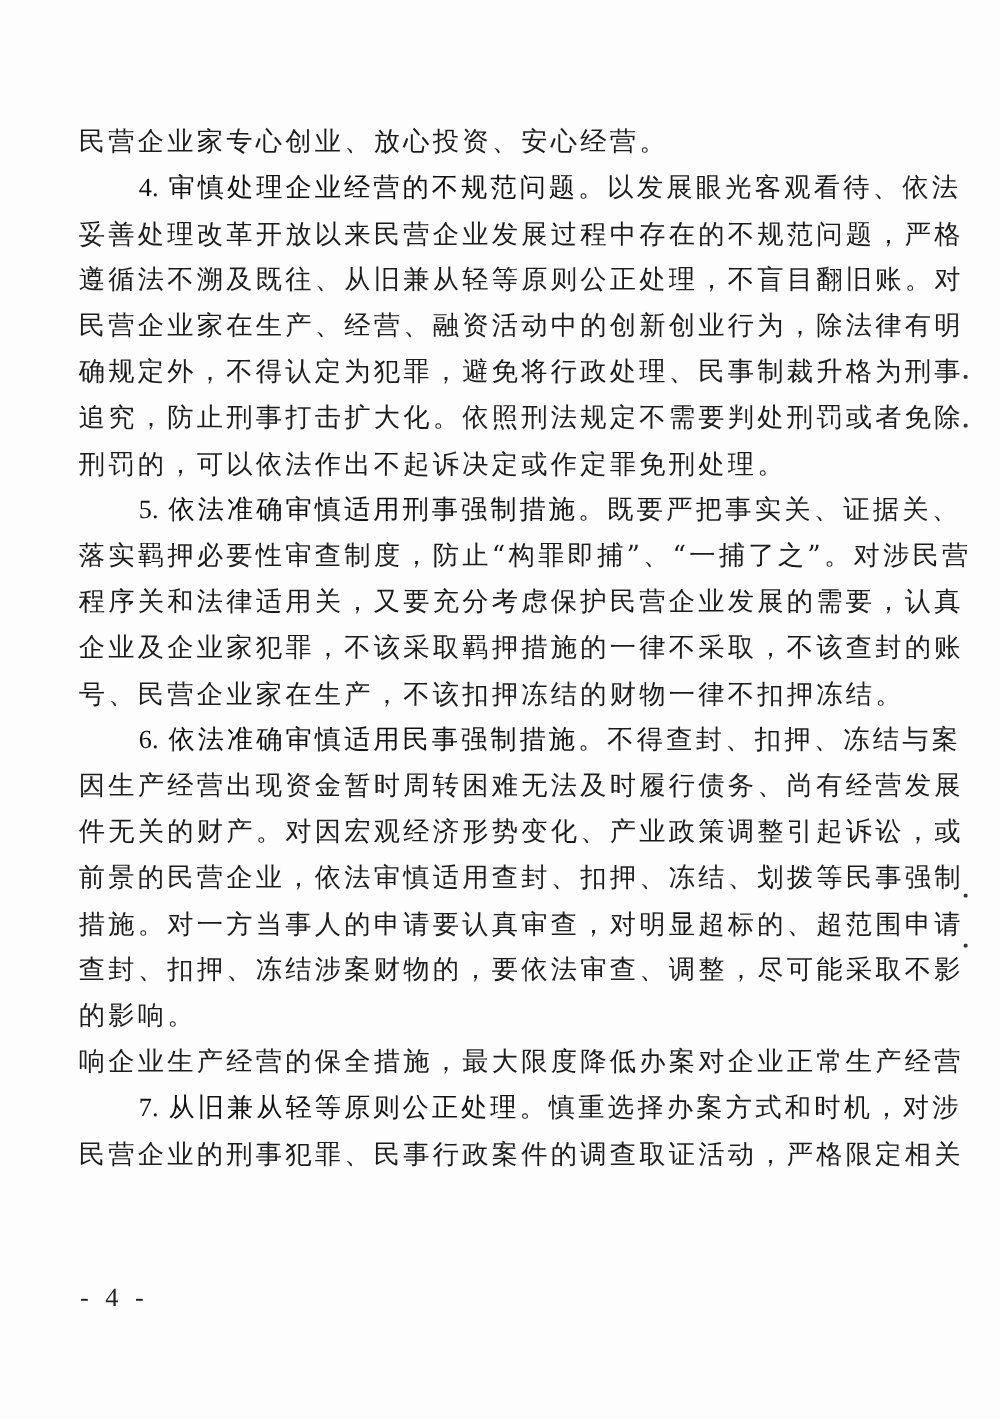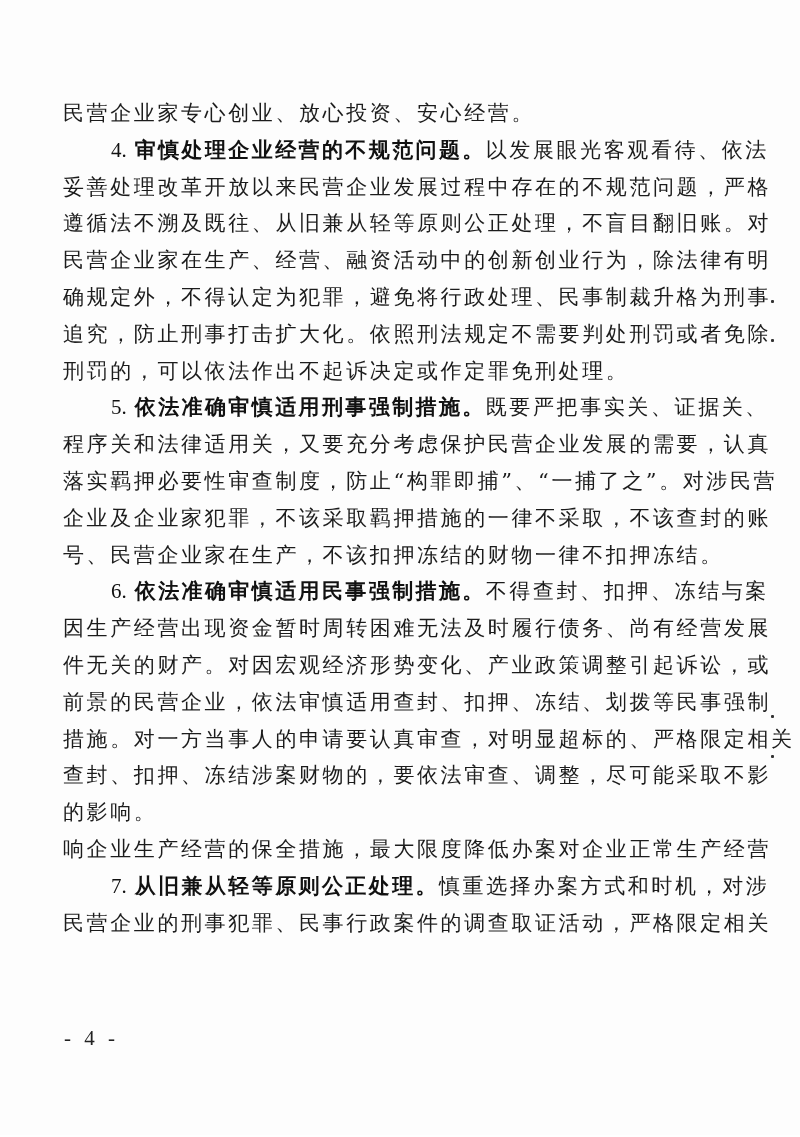--- a/index.html
+++ b/index.html
@@ -32,21 +32,21 @@
       line-height: 36.8px;
       font-size: 21px;
       white-space: nowrap;
       letter-spacing: 2.6px;
       color: #1c1c1c;
     }
     .line.indent {
       padding-left: 48px;
     }
     .heading {
-      font-weight: bold;
+      font-weight: normal;
       letter-spacing: 2.4px;
       color: #111;
     }
     .num {
       font-family: "Liberation Serif", serif;
       font-weight: normal;
       letter-spacing: 0;
       margin-right: 8px;
     }
     .page-number {
@@ -77,30 +77,30 @@
 
     <div class="line indent"><span class="num heading">4.</span><span class="heading">审慎处理企业经营的不规范问题。</span><span>以发展眼光客观看待、依法</span></div>
     <div class="line"><span>妥善处理改革开放以来民营企业发展过程中存在的不规范问题，严格</span></div>
     <div class="line"><span>遵循法不溯及既往、从旧兼从轻等原则公正处理，不盲目翻旧账。对</span></div>
     <div class="line"><span>民营企业家在生产、经营、融资活动中的创新创业行为，除法律有明</span></div>
     <div class="line"><span>确规定外，不得认定为犯罪，避免将行政处理、民事制裁升格为刑事</span></div>
     <div class="line"><span>追究，防止刑事打击扩大化。依照刑法规定不需要判处刑罚或者免除</span></div>
     <div class="line"><span>刑罚的，可以依法作出不起诉决定或作定罪免刑处理。</span></div>
 
     <div class="line indent"><span class="num heading">5.</span><span class="heading">依法准确审慎适用刑事强制措施。</span><span>既要严把事实关、证据关、</span></div>
+    <div class="line"><span>落实羁押必要性审查制度，防止“构罪即捕”、“一捕了之”。对涉民营</span></div>
     <div class="line"><span>程序关和法律适用关，又要充分考虑保护民营企业发展的需要，认真</span></div>
-    <div class="line"><span>落实羁押必要性审查制度，防止“构罪即捕”、“一捕了之”。对涉民营</span></div>
     <div class="line"><span>企业及企业家犯罪，不该采取羁押措施的一律不采取，不该查封的账</span></div>
     <div class="line"><span>号、民营企业家在生产，不该扣押冻结的财物一律不扣押冻结。</span></div>
 
     <div class="line indent"><span class="num heading">6.</span><span class="heading">依法准确审慎适用民事强制措施。</span><span>不得查封、扣押、冻结与案</span></div>
     <div class="line"><span>因生产经营出现资金暂时周转困难无法及时履行债务、尚有经营发展</span></div>
     <div class="line"><span>件无关的财产。对因宏观经济形势变化、产业政策调整引起诉讼，或</span></div>
     <div class="line"><span>前景的民营企业，依法审慎适用查封、扣押、冻结、划拨等民事强制</span></div>
-    <div class="line"><span>措施。对一方当事人的申请要认真审查，对明显超标的、严格限定相关</span></div>
+    <div class="line"><span>措施。对一方当事人的申请要认真审查，对明显超标的、超范围申请</span></div>
     <div class="line"><span>查封、扣押、冻结涉案财物的，要依法审查、调整，尽可能采取不影</span></div>
     <div class="line"><span>的影响。</span></div>
     <div class="line"><span>响企业生产经营的保全措施，最大限度降低办案对企业正常生产经营</span></div>
 
     <div class="line indent"><span class="num heading">7.</span><span class="heading">从旧兼从轻等原则公正处理。</span><span>慎重选择办案方式和时机，对涉</span></div>
     <div class="line"><span>民营企业的刑事犯罪、民事行政案件的调查取证活动，严格限定相关</span></div>
 
   </div>
 
   <div class="speck" style="left:771px; top:300px;"></div>

